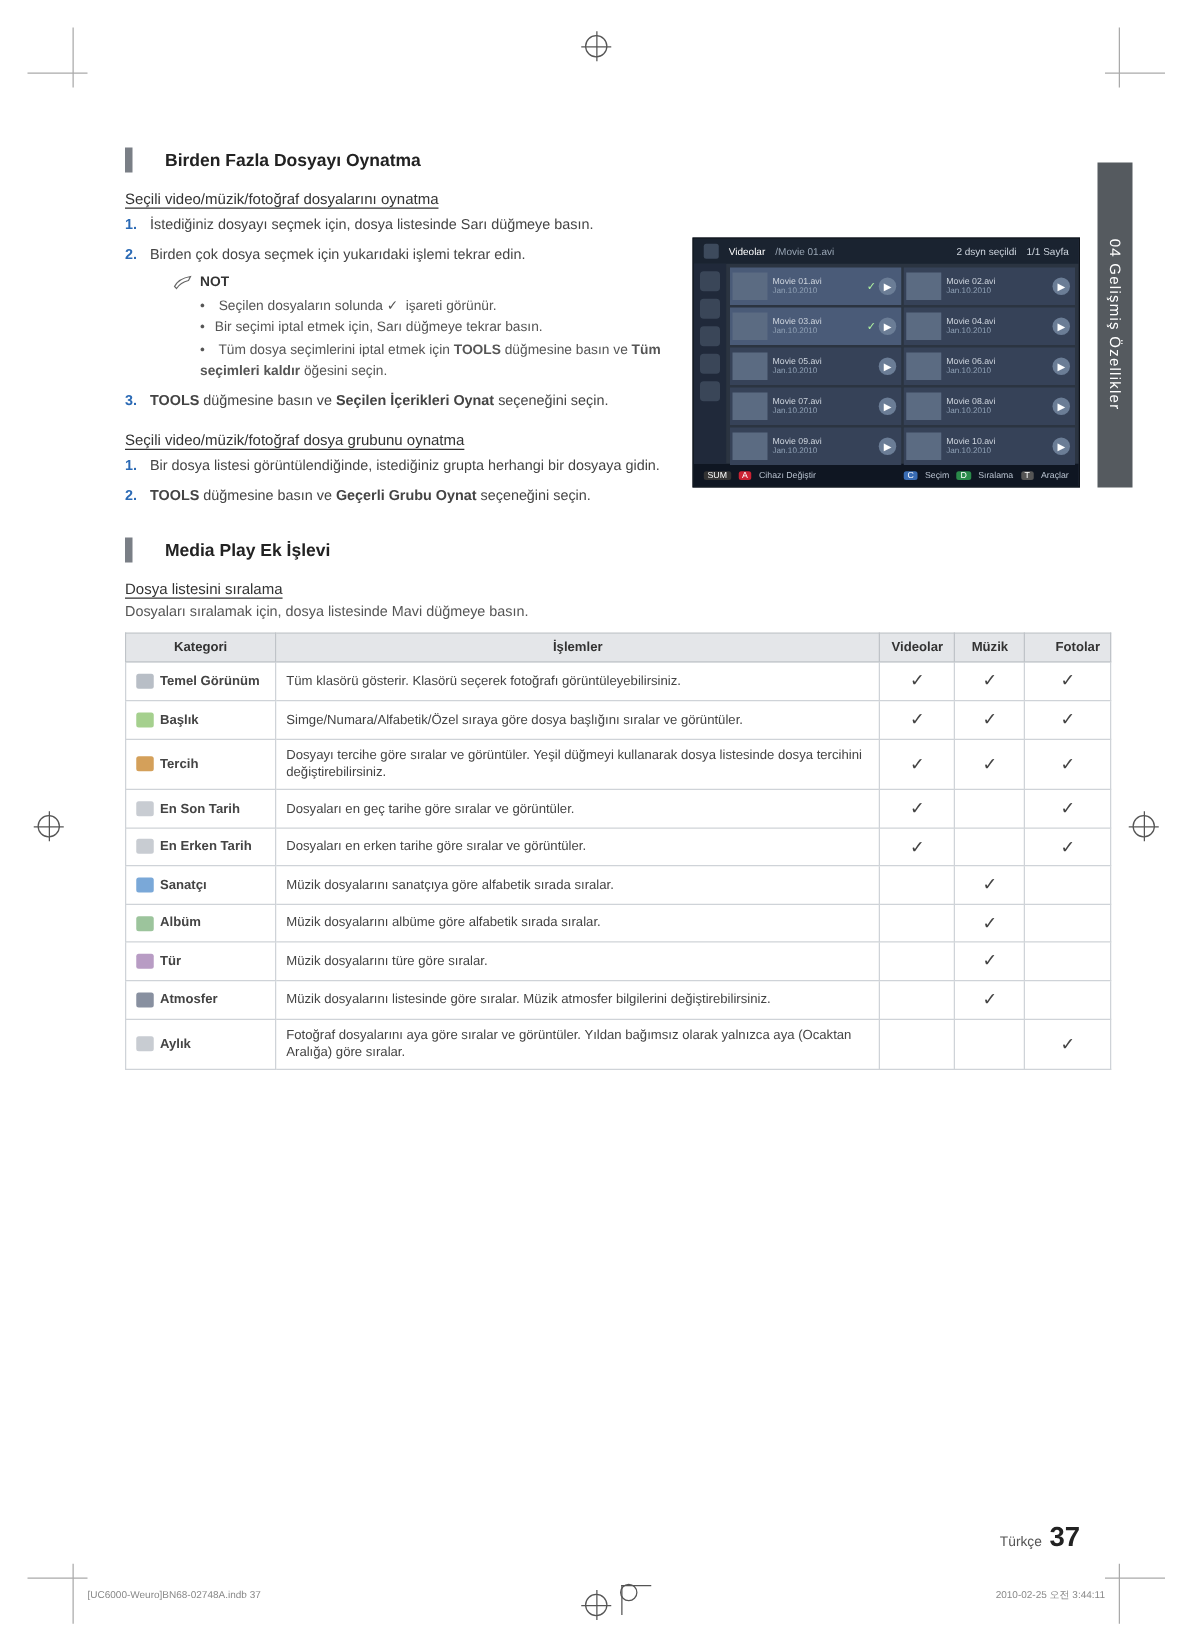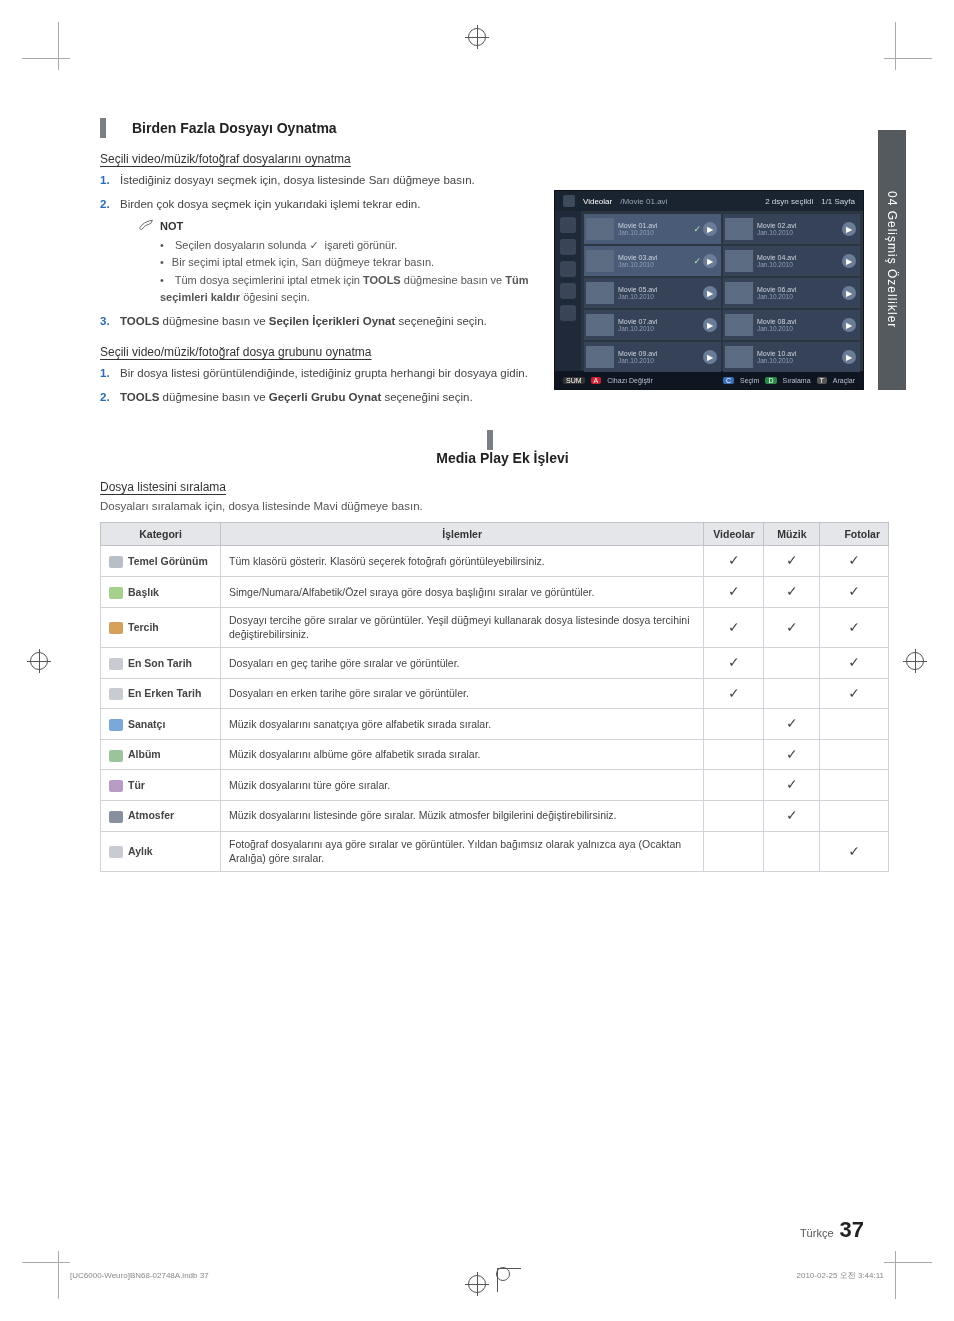--- a/index.html
+++ b/index.html
@@ -14,21 +14,21 @@
   .reg-bottom { bottom:28px; left:468px; }
   .side-tab { position:absolute; right:48px; top:130px; width:28px; height:260px; background:#555a5f; color:#fff; font-size:12px; display:flex; align-items:center; justify-content:center; writing-mode:vertical-rl; text-orientation:mixed; letter-spacing:1px; }
   .section-bar { display:flex; align-items:center; margin:18px 0 10px 0; }
   .section-bar .bar { width:6px; height:20px; background:#7a7f86; margin-right:10px; }
   .section-bar .title { font-weight:bold; font-size:14px; color:#222;padding-left:16px; }
   .subhead { font-size:12px; font-weight:normal; color:#333; margin:14px 0 6px 0; text-decoration:underline; text-underline-offset:3px; }
   ol.steps { list-style:none; counter-reset:step; font-size:11.5px; color:#444; line-height:1.55; max-width:455px; }
   ol.steps > li { display:flex; margin-bottom:6px; }
   ol.steps > li .num { color:#2b6ab5; font-weight:bold; min-width:20px; }
   ol.steps > li .body { flex:1; }
-  .note-row { display:flex; margin:4px 0 2px 18px; font-size:11px; color:#555; }
+  .note-row { display:flex; align-items:center; margin:4px 0 2px 18px; font-size:11px; color:#555; }
   .note-icon { width:16px; height:14px; margin-right:6px; display:inline-flex; }
   .note-label { font-weight:bold; color:#333; }
   ul.bullets { list-style:none; margin-left:40px; font-size:11px; color:#555; line-height:1.6; }
   ul.bullets li::before { content:"•"; margin-right:8px; color:#555; }
   .chk { display:inline-block; width:12px; }
   .screenshot { position:absolute; top:190px; right:90px; width:310px; height:200px; background:#2b3441; border:1px solid #0e131a; font-size:8px; color:#cfd6df; overflow:hidden; }
   .ss-header { height:20px; background:#1a2330; display:flex; align-items:center; padding:0 8px; gap:8px; font-size:8px; }
   .ss-header .h-icon { width:12px; height:12px; background:#3d4a5c; border-radius:2px; }
   .ss-header .h-path { color:#9aa7b6; }
   .ss-body { display:flex; height:160px; }
@@ -144,21 +144,21 @@
       <span class="body">Bir dosya listesi görüntülendiğinde, istediğiniz grupta herhangi bir dosyaya gidin.</span>
     </li>
     <li>
       <span class="num">2.</span>
       <span class="body">
         <b>TOOLS</b><span> düğmesine basın ve </span><b>Geçerli Grubu Oynat</b><span> seçeneğini seçin.</span>
       </span>
     </li>
   </ol>
 
-  <div class="section-bar" style="margin-top:24px;flex-direction:column;">
+  <div class="section-bar" style="margin-top:24px;">
     <div class="bar"></div>
     <div class="title">Media Play Ek İşlevi</div>
   </div>
 
   <div class="subhead">Dosya listesini sıralama</div>
   <div class="intro-line">Dosyaları sıralamak için, dosya listesinde Mavi düğmeye basın.</div>
 
   <table class="sort">
     <thead>
       <tr>

